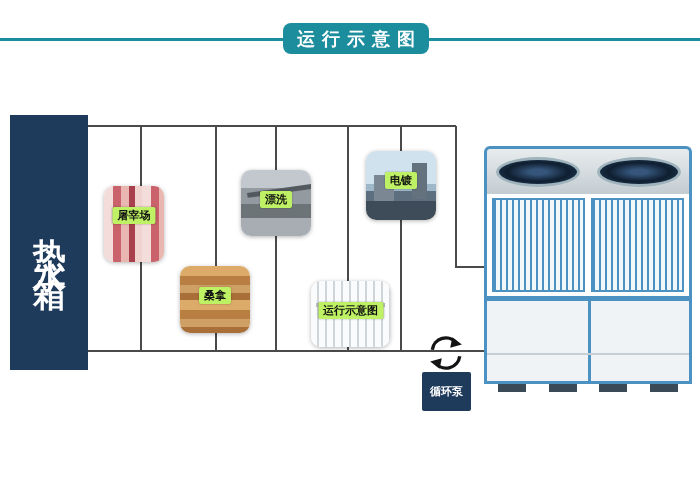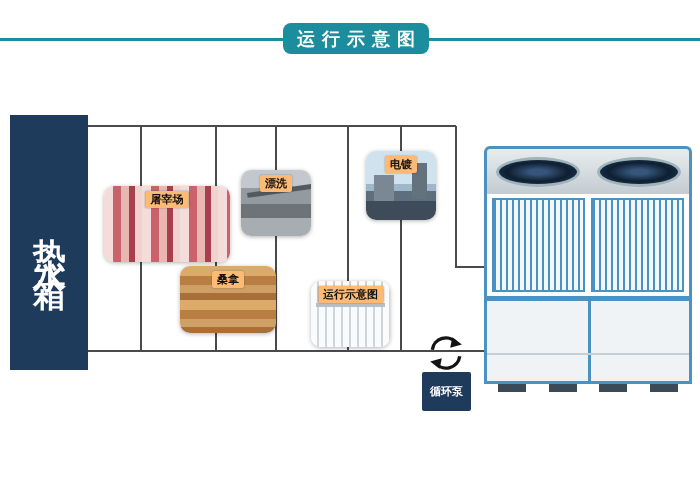--- a/index.html
+++ b/index.html
@@ -29,26 +29,26 @@
   .pipes { position:absolute; left:0; top:0; width:700px; height:500px; pointer-events:none; }
   .pipes path { stroke:#4a4a4a; stroke-width:2; fill:none; }
 
   
   .app-card {
     position:absolute; border-radius:10px; overflow:hidden;
     box-shadow:0 1px 4px rgba(0,0,0,.3);
   }
   .app-bg { position:absolute; inset:0; }
   .app-label {
-    position:absolute; top:5px; left:50%; transform:translateX(-50%);
-    background:#fdba74; color:#111111; font-size:11px; font-weight:bold;
+    position:absolute; top:21px; left:50%; transform:translateX(-50%);
+    background:#bef264; color:#111111; font-size:11px; font-weight:bold;
     padding:1px 5px; border-radius:2px; white-space:nowrap; z-index:2;
     box-shadow:0 0 2px rgba(0,0,0,.35);
   }
-  .card-slaughter { left:104px; top:186px; width:86px; height:76px;padding-left:40px; }
+  .card-slaughter { left:104px; top:186px; width:60px; height:76px; }
   .bg-slaughter {
     background:repeating-linear-gradient(90deg,
       #f3dcd9 0 9px, #c9626b 9px 17px, #e9b6b1 17px 25px, #a83f4c 25px 31px, #f0d3cf 31px 38px);
   }
   .card-rinse { left:241px; top:170px; width:70px; height:66px;font-family:Liberation Mono, monospace; }
   .bg-rinse {
     background:linear-gradient(180deg, #c2c8cd 0 28%, #939aa0 28% 52%, #6d7478 52% 72%, #a7adb2 72% 100%);
   }
   .bg-rinse::after {
     content:""; position:absolute; left:6px; top:18px; width:70px; height:5px;
@@ -57,21 +57,21 @@
   .card-plating { left:366px; top:151px; width:70px; height:69px; }
   .bg-plating {
     background:linear-gradient(180deg, #cfe2ee 0 48%, #9fb8c9 48% 58%, #5d6f7e 58% 72%, #3e4c59 72% 100%);
   }
   .bg-plating::after {
     content:""; position:absolute; right:9px; top:12px; width:15px; height:36px; background:#64727e;
   }
   .bg-plating::before {
     content:""; position:absolute; left:8px; top:24px; width:20px; height:26px; background:#7b8894;
   }
-  .card-sauna { left:180px; top:266px; width:70px; height:67px;padding-left:26px; }
+  .card-sauna { left:180px; top:266px; width:70px; height:67px; }
   .bg-sauna {
     background:repeating-linear-gradient(180deg,
       #dcab69 0 10px, #b97f42 10px 19px, #cfa066 19px 27px, #a96f38 27px 34px);
   }
   .card-radiator { left:311px; top:281px; width:79px; height:66px; }
   .bg-radiator {
     background:#eef0f2 repeating-linear-gradient(90deg, #fafbfc 0 6px, #cfd5d9 6px 8px);
   }
   .bg-radiator::before {
     content:""; position:absolute; left:5px; right:5px; top:22px; height:4px; background:#b9c0c5;

